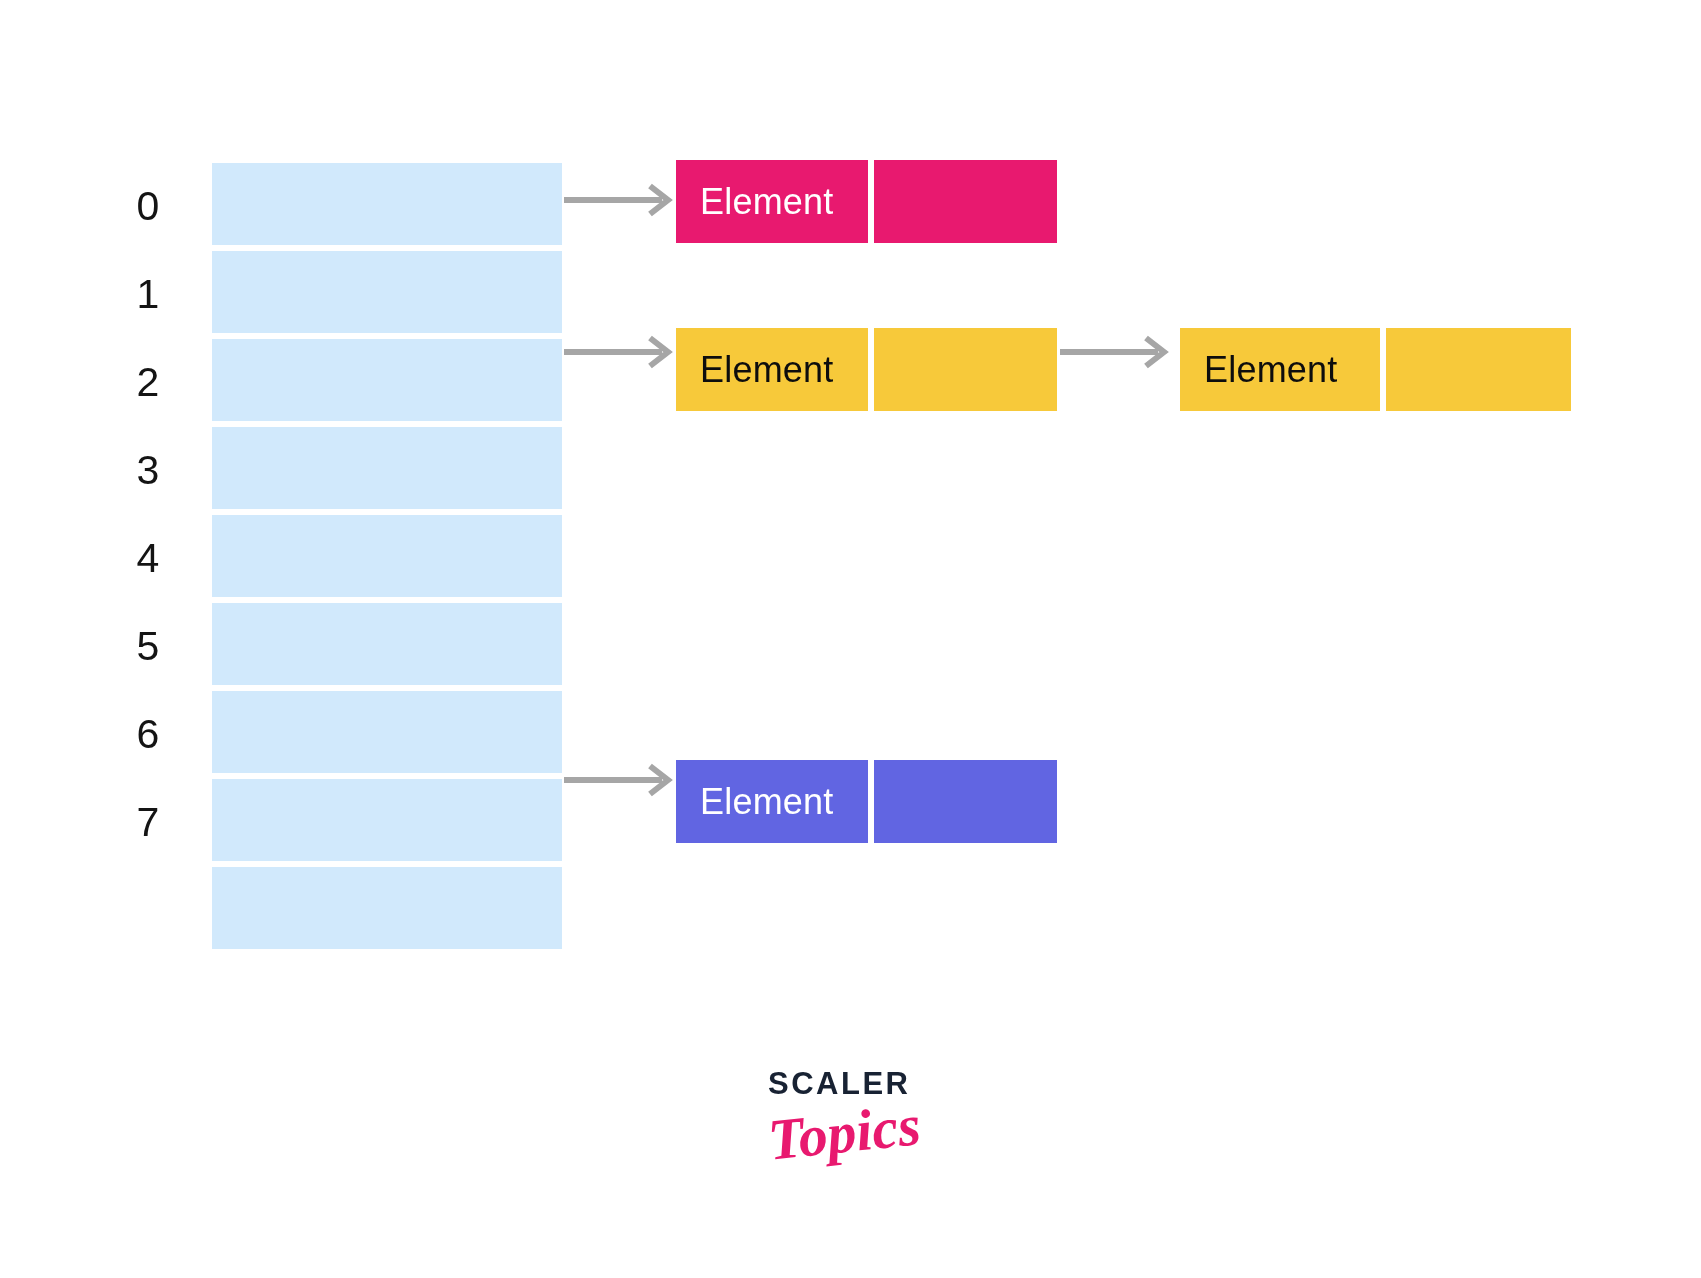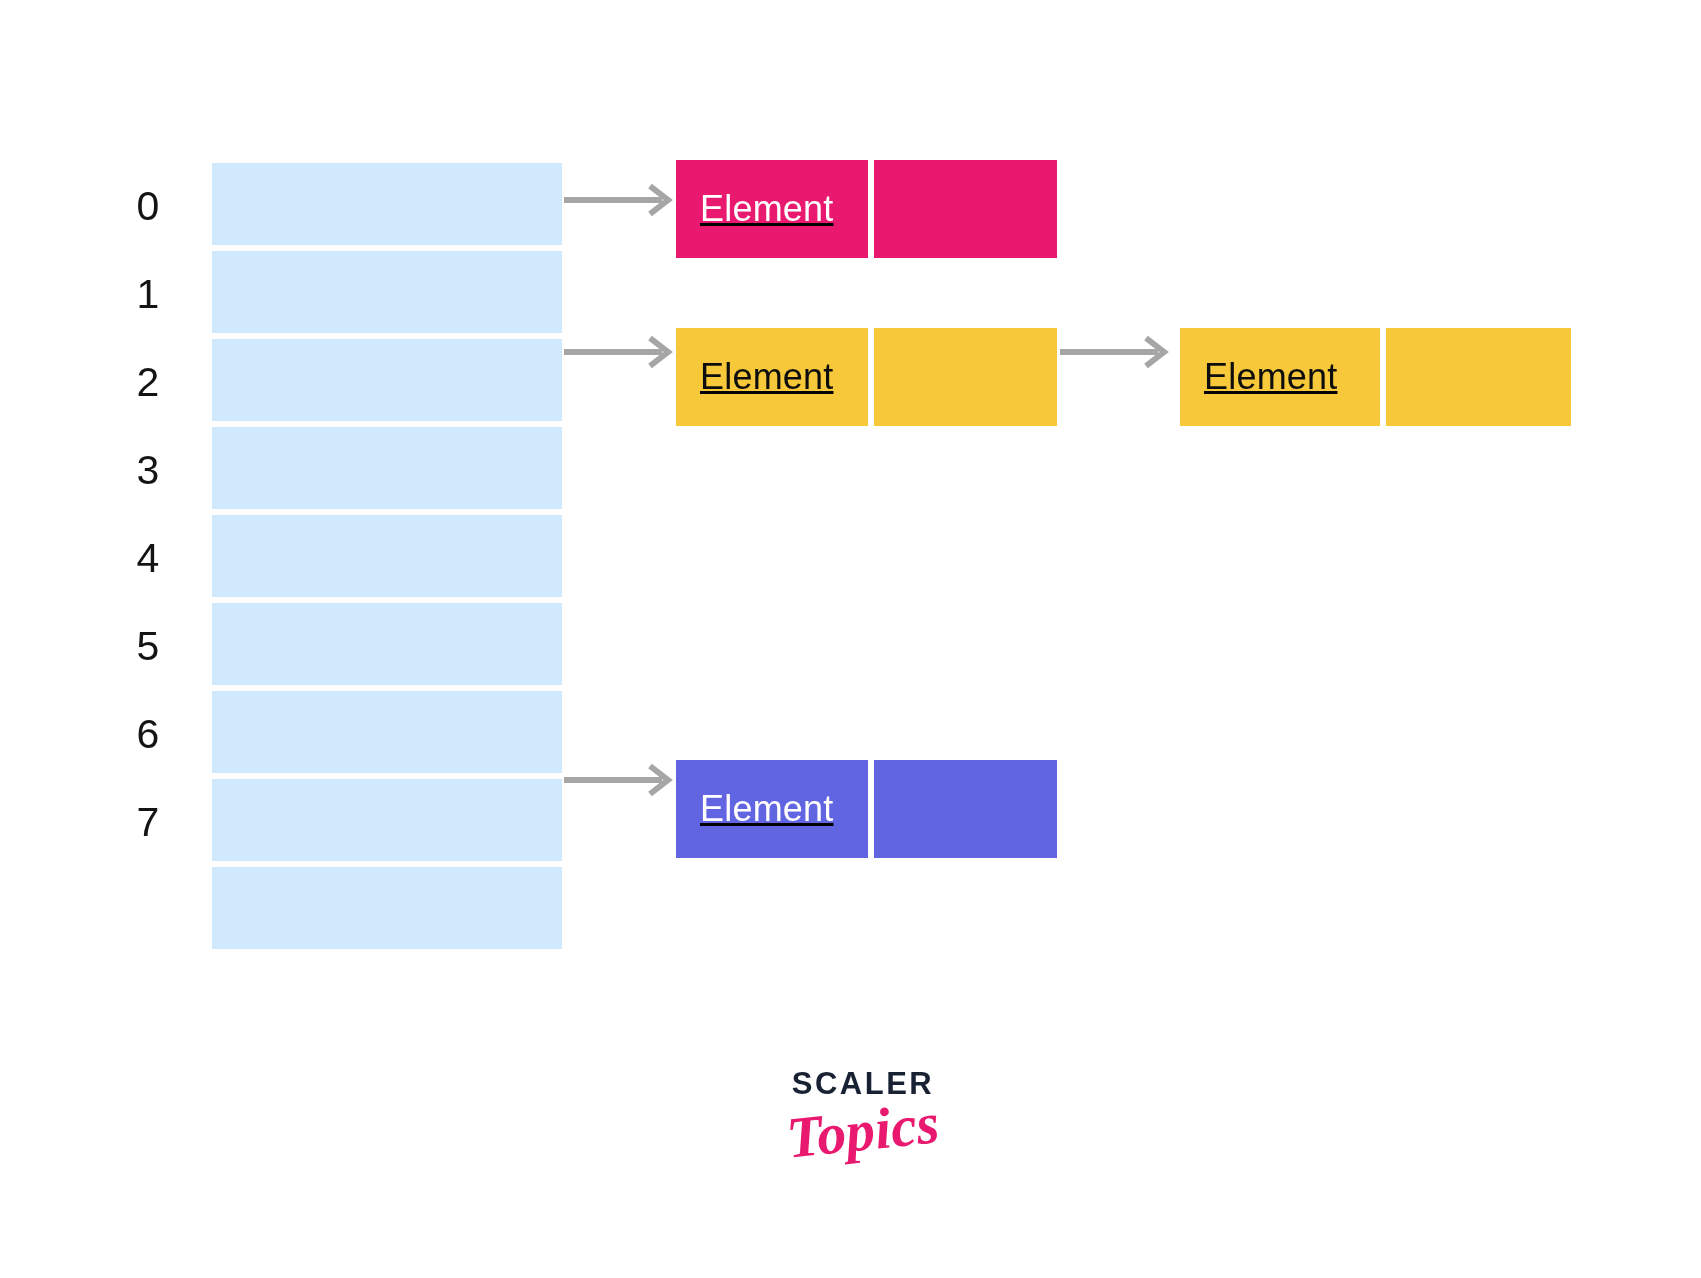--- a/index.html
+++ b/index.html
@@ -38,22 +38,21 @@
     font-size: 41px;
     color: #141414;
     font-family: "Liberation Sans", sans-serif;
     line-height: 1;
   }
 
   
   .node {
     position: absolute;
     display: flex;
-    height: 98px;
-    text-decoration: underline;
+    height: 83px;
   }
   .node-cell {
     display: flex;
     align-items: center;
     box-sizing: border-box;
   }
   .node-cell.data {
     justify-content: flex-start;
     padding-left: 24px;
     font-size: 36px;
@@ -76,21 +75,20 @@
   .arrow {
     position: absolute;
   }
 
   
   .logo {
     position: absolute;
     left: 768px;
     top: 1068px;
     width: 190px;
-    text-align: center;
   }
   .logo-scaler {
     font-family: "Liberation Sans", sans-serif;
     font-weight: bold;
     font-size: 31px;
     letter-spacing: 2.5px;
     color: #182233;
     line-height: 1;
   }
   .logo-topics {

